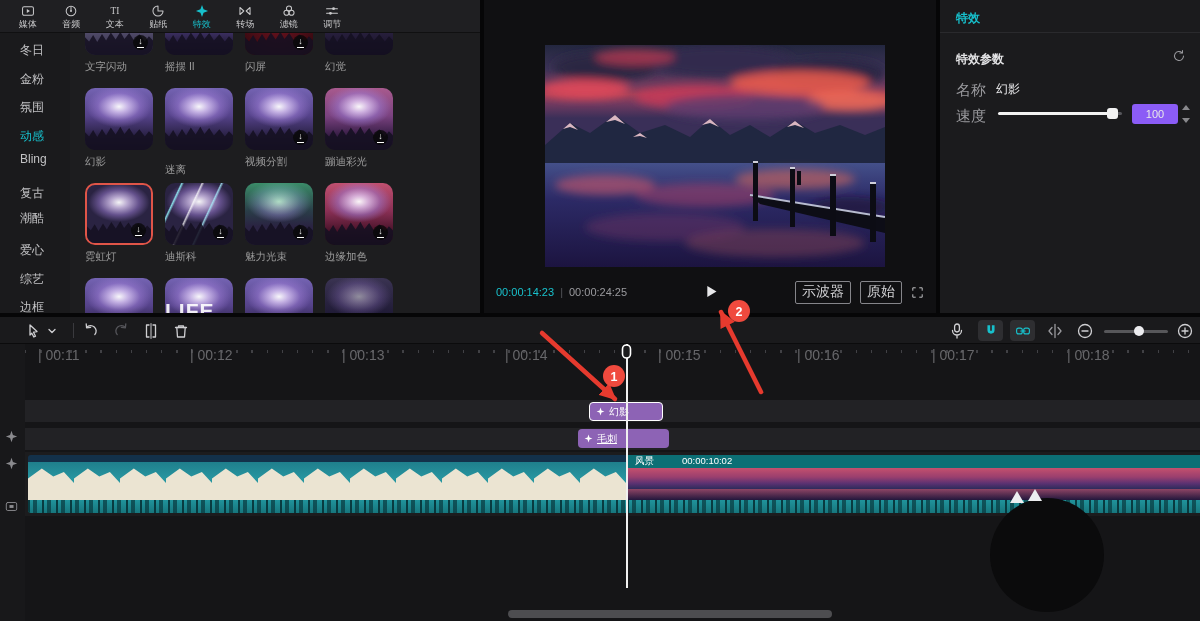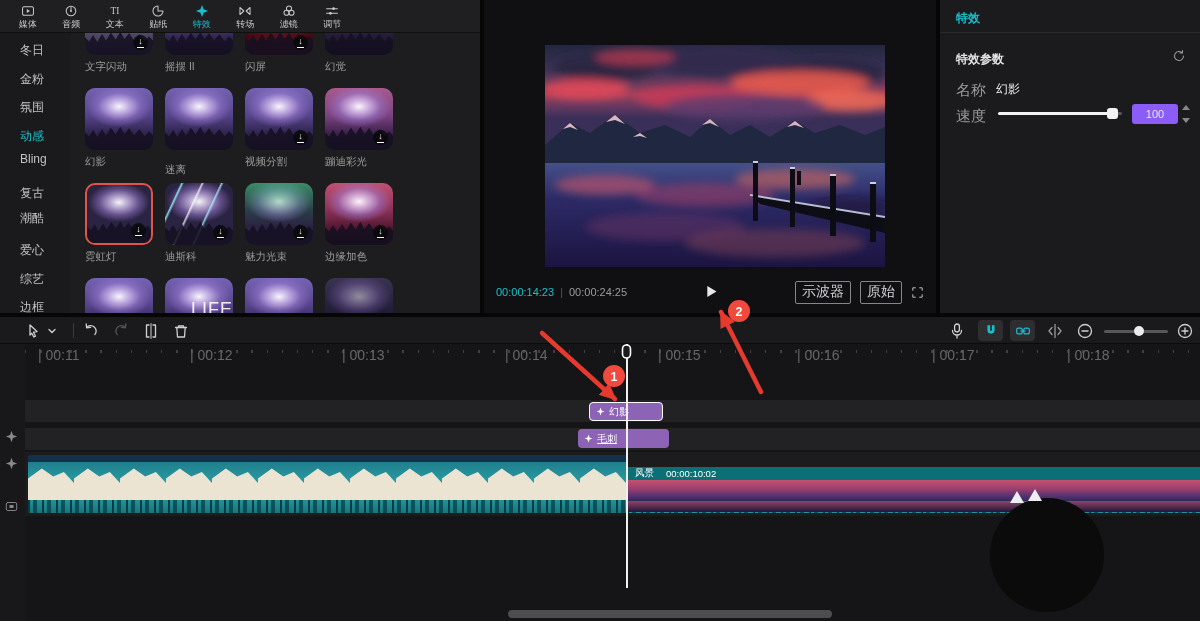--- a/index.html
+++ b/index.html
@@ -42,22 +42,22 @@
   .v-dim::before { opacity:.35; }
   .v-dark { background:linear-gradient(180deg,#3a3352,#1a1530 70%,#0d0a18); }
   .v-dark::before { opacity:.5; }
   .v-neon { border:2px solid #e05548; }
   .v-pinkred { background:linear-gradient(180deg,#c05070,#8a3055 45%,#431126 80%,#200812); }
   .thumb .ov { position:absolute; inset:0; display:block; }
   .v-laser .ov { background:linear-gradient(115deg, transparent 16%, rgba(150,250,255,.85) 17.5%,
       transparent 20%, transparent 37%, rgba(255,255,255,.75) 38.5%, transparent 41%,
       transparent 57%, rgba(170,240,255,.8) 58.5%, transparent 61%); }
   .v-green .ov { background:linear-gradient(180deg, rgba(70,210,130,.6), rgba(40,140,90,.25) 45%, transparent 70%); }
-  .fx-text { position:absolute; left:0; right:0; top:34%; text-align:right; color:rgba(255,255,255,.9);
-    font-weight:normal; font-size:18px; letter-spacing:1px; z-index:2; }
+  .fx-text { position:absolute; left:0; right:0; top:34%; text-align:left; color:rgba(255,255,255,.9);
+    font-weight:bold; font-size:21px; letter-spacing:1px; z-index:2; }
   .dl { position:absolute; right:5px; bottom:5px; width:15px; height:15px; border-radius:50%;
     background:rgba(8,8,8,.78); color:#fff; display:flex; align-items:center; justify-content:center; z-index:3;}
   .dl b { font-weight:normal; font-size:9px; line-height:9px; border-bottom:1.2px solid #fff; padding:0 1px 1px;}
   .fx-label { position:absolute; width:80px; font-size:10.5px; color:#9c9c9c; white-space:nowrap; }
 
   
   #player-panel { left:484px; top:0; width:452px; height:313px; background:#101012; }
   #player-header { position:absolute; left:0; top:0; width:100%; height:30px; background:#1b1b1d;
     display:flex; align-items:center; padding-left:16px; font-size:12px; color:#cfcfcf; }
   #preview { position:absolute; left:61px; top:45px; width:340px; height:222px; background:#000; }
@@ -135,22 +135,22 @@
   #vclip2 { left:627px; width:573px; }
   .strip { display:flex; }
   .th-beach { width:46px; height:45px; flex:none; position:relative; overflow:hidden;
     background:linear-gradient(180deg,#13314a 0%,#13314a 16%,#1f7f8c 16%,#2795a0 52%,#2fa3ab 100%); }
   .th-beach::after { content:""; position:absolute; inset:0; background:#ebe4d2;
     clip-path:polygon(0 100%,0 52%,30% 30%,55% 48%,78% 38%,100% 62%,100% 100%); }
   .th-sunset { width:48px; height:32px; flex:none; position:relative;
     background:linear-gradient(180deg,#c4506e 0%,#9a3f6e 28%,#5c3272 48%,#272a58 68%,#141c3e 100%); }
   .th-sunset::after { content:""; position:absolute; left:0; right:0; bottom:0; height:34%;
     background:linear-gradient(180deg,rgba(226,90,110,.55),rgba(40,20,60,.65)); }
-  .cliplabel { height:13px; background:#0c6f75; display:flex; align-items:center; gap:12px;
-    padding:0 8px; font-size:9.5px; color:#fff;margin-top:12px; }
+  .cliplabel { height:13px; background:#0c6f75; display:flex; gap:28px;
+    padding:0 8px; font-size:9.5px; color:#fff; }
   .wave { height:13px;
     background:repeating-linear-gradient(90deg, rgba(6,50,55,.9) 0 2px, transparent 2px 5px,
       rgba(6,50,55,.65) 5px 9px, transparent 9px 14px),
       linear-gradient(180deg,#20939b,#17767d); }
 
   #bump { position:absolute; left:990px; top:181px; width:114px; height:114px; border-radius:50%;
     background:#0b0b0c; z-index:6; }
   .ear { position:absolute; width:14px; height:12px; background:#eceef0; z-index:7;
     clip-path:polygon(50% 0,100% 100%,0 100%); }
   #ear1 { left:1010px; top:174px; }

